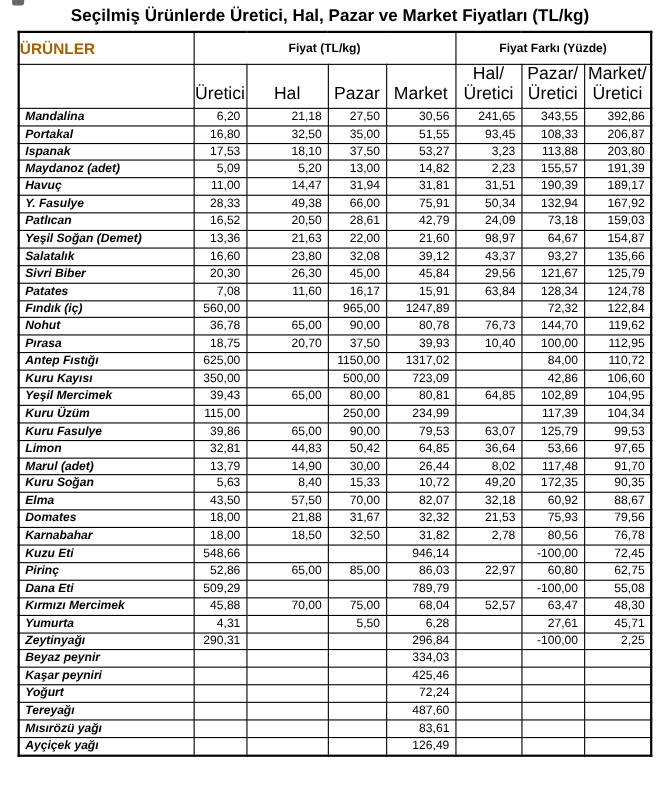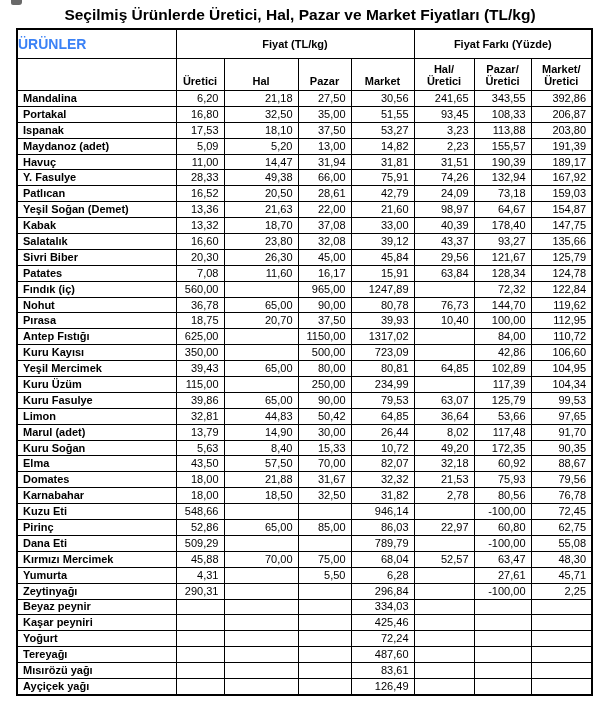--- a/index.html
+++ b/index.html
@@ -60,36 +60,37 @@
   th.group {
     font-size: 11px;
     font-weight: 700;
     text-align: center;
     vertical-align: middle;
     line-height: 1.18;
     white-space: pre-line;
   }
   tr.subhead-row th {
     height: 29px;
-    font-size: 11px;
-    font-weight: 700;
+    font-size: 16px;
+    font-weight: 400;
     vertical-align: bottom;
     padding-bottom: 2px;
     line-height: 1.15;
     white-space: pre-line;
   }
   tbody td {
     height: 14.9px;
     font-size: 11px;
     line-height: 13px;
   }
   tbody td.pname {
     font-weight: 700;
     text-align: left;
     padding-left: 5px;
+    font-style: italic;
   }
   tbody td.num {
     font-weight: 400;
     text-align: right;
     padding-right: 5px;
   }
 </style>
 </head>
 <body>
 
@@ -104,21 +105,21 @@
       <col style="width:48px">
       <col style="width:74px">
       <col style="width:53px">
       <col style="width:63px">
       <col style="width:60px">
       <col style="width:57px">
       <col style="width:61px">
     </colgroup>
     <thead>
       <tr>
-        <th class="urunler" style="color:#3b82f6;">ÜRÜNLER</th>
+        <th class="urunler" style="color:#a16207;">ÜRÜNLER</th>
         <th class="group" colspan="4">Fiyat
 (TL/kg)</th>
         <th class="group" colspan="3">Fiyat Farkı
 (Yüzde)</th>
       </tr>
       <tr class="subhead-row">
         <th></th>
         <th>Üretici</th>
         <th>Hal</th>
         <th>Pazar</th>
@@ -181,21 +182,21 @@
           <td class="num">31,51</td>
           <td class="num">190,39</td>
           <td class="num">189,17</td>
         </tr>
         <tr>
           <td class="pname">Y. Fasulye</td>
           <td class="num">28,33</td>
           <td class="num">49,38</td>
           <td class="num">66,00</td>
           <td class="num">75,91</td>
-          <td class="num">74,26</td>
+          <td class="num">50,34</td>
           <td class="num">132,94</td>
           <td class="num">167,92</td>
         </tr>
         <tr>
           <td class="pname">Patlıcan</td>
           <td class="num">16,52</td>
           <td class="num">20,50</td>
           <td class="num">28,61</td>
           <td class="num">42,79</td>
           <td class="num">24,09</td>
@@ -206,30 +207,20 @@
           <td class="pname">Yeşil Soğan (Demet)</td>
           <td class="num">13,36</td>
           <td class="num">21,63</td>
           <td class="num">22,00</td>
           <td class="num">21,60</td>
           <td class="num">98,97</td>
           <td class="num">64,67</td>
           <td class="num">154,87</td>
         </tr>
         <tr>
-          <td class="pname">Kabak</td>
-          <td class="num">13,32</td>
-          <td class="num">18,70</td>
-          <td class="num">37,08</td>
-          <td class="num">33,00</td>
-          <td class="num">40,39</td>
-          <td class="num">178,40</td>
-          <td class="num">147,75</td>
-        </tr>
-        <tr>
           <td class="pname">Salatalık</td>
           <td class="num">16,60</td>
           <td class="num">23,80</td>
           <td class="num">32,08</td>
           <td class="num">39,12</td>
           <td class="num">43,37</td>
           <td class="num">93,27</td>
           <td class="num">135,66</td>
         </tr>
         <tr>

